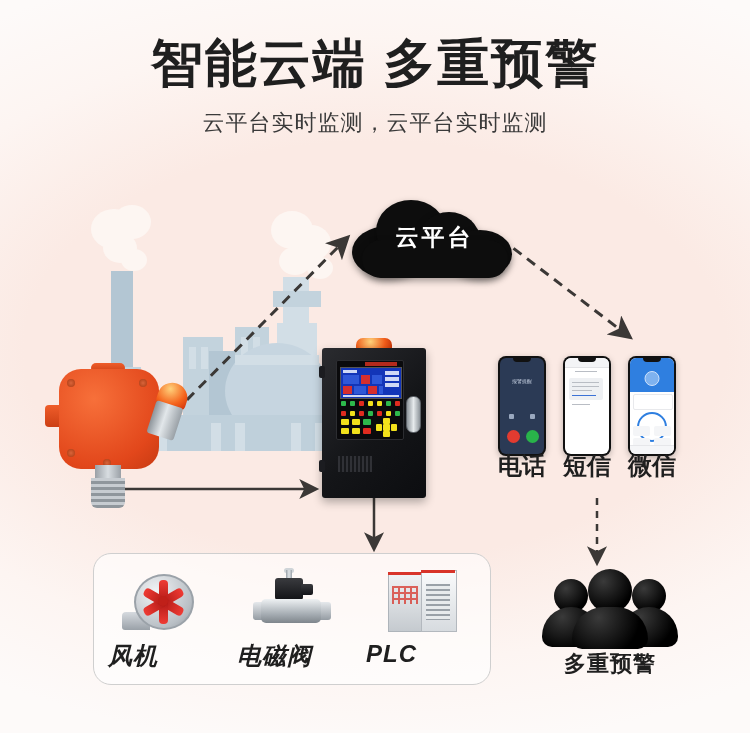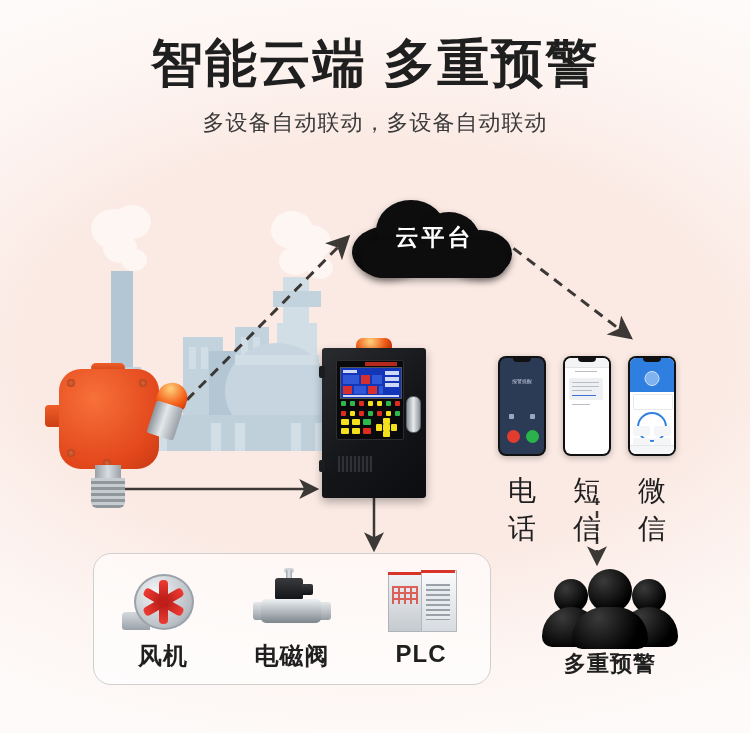--- a/index.html
+++ b/index.html
@@ -155,29 +155,29 @@
   .p-wx{background:#fff;}
   .wx-head{position:absolute;left:0;top:0;width:100%;height:34px;background:#2f7fe0;}
   .wx-avatar{position:absolute;left:50%;top:13px;transform:translateX(-50%);
     width:13px;height:13px;border-radius:50%;background:#7fb2ef;border:1px solid #cfe2fb;}
   .wx-card{position:absolute;left:3px;top:36px;width:38px;height:14px;background:#fff;
     border:1px solid #e8e9ec;border-radius:2px;}
   .wx-circle{position:absolute;left:50%;top:54px;transform:translateX(-50%);
     width:26px;height:26px;border-radius:50%;border:2px solid #2f7fe0;}
   .wx-tile{position:absolute;width:17px;height:10px;background:#f4f5f7;border-radius:2px;}
   .wx-tab{position:absolute;left:0;bottom:0;width:100%;height:8px;background:#f5f6f8;border-top:1px solid #e6e7ea;}
-  .phone-label{position:absolute;top:116px;width:48px;text-align:center;
-    font-size:28px;font-weight:normal;color:#1f1f1f;}
+  .phone-label{position:absolute;top:94px;width:48px;text-align:center;
+    font-size:24px;font-weight:bold;color:#1f1f1f;}
 
   
   .devpanel{
     position:absolute;left:93px;top:553px;width:396px;height:130px;
     background:rgba(255,255,255,.62);border:1.5px solid #cfcfcf;border-radius:18px;
   }
-  .dev{position:absolute;top:14px;width:110px;text-align:center;}
+  .dev{position:absolute;top:14px;width:110px;font-style:italic;}
   .dev-label{margin-top:6px;font-size:24px;font-weight:bold;color:#1f1f1f;letter-spacing:1px;}
   .dev-art{height:66px;position:relative;}
 
   
   .fan-housing{position:absolute;left:26px;top:6px;width:56px;height:52px;border-radius:50%;
     background:radial-gradient(circle at 35% 30%,#f2f4f6,#b9bfc5 70%,#8f969d);border:2px solid #9ba2a9;}
   .fan-blade{position:absolute;left:50%;top:50%;width:9px;height:22px;margin-left:-4.5px;margin-top:-21px;
     background:linear-gradient(180deg,#ef3b34,#b21a16);border-radius:4px 4px 1px 1px;transform-origin:50% 100%;}
   .fan-hub{position:absolute;left:50%;top:50%;width:10px;height:10px;margin:-5px 0 0 -5px;
     border-radius:50%;background:#c02019;}
@@ -219,21 +219,21 @@
   
   .arrows{position:absolute;inset:0;width:750px;height:733px;pointer-events:none;}
 </style>
 </head>
 <body>
 
 <div id="stage">
 
   <div class="header">
     <h1 class="title">智能云端 多重预警</h1>
-    <p class="subtitle">多设备自动联动，多设备自动联动</p>
+    <p class="subtitle">云平台实时监测，云平台实时监测</p>
   </div>
 
   <div class="factory">
 
     <div class="smoke" style="left:6px;top:4px;width:46px;height:40px;"></div>
     <div class="smoke" style="left:28px;top:0px;width:38px;height:34px;"></div>
     <div class="smoke" style="left:18px;top:28px;width:34px;height:30px;"></div>
     <div class="smoke" style="left:36px;top:44px;width:26px;height:22px;"></div>
     <div class="smoke" style="left:186px;top:6px;width:42px;height:38px;"></div>
     <div class="smoke" style="left:206px;top:20px;width:40px;height:36px;"></div>

